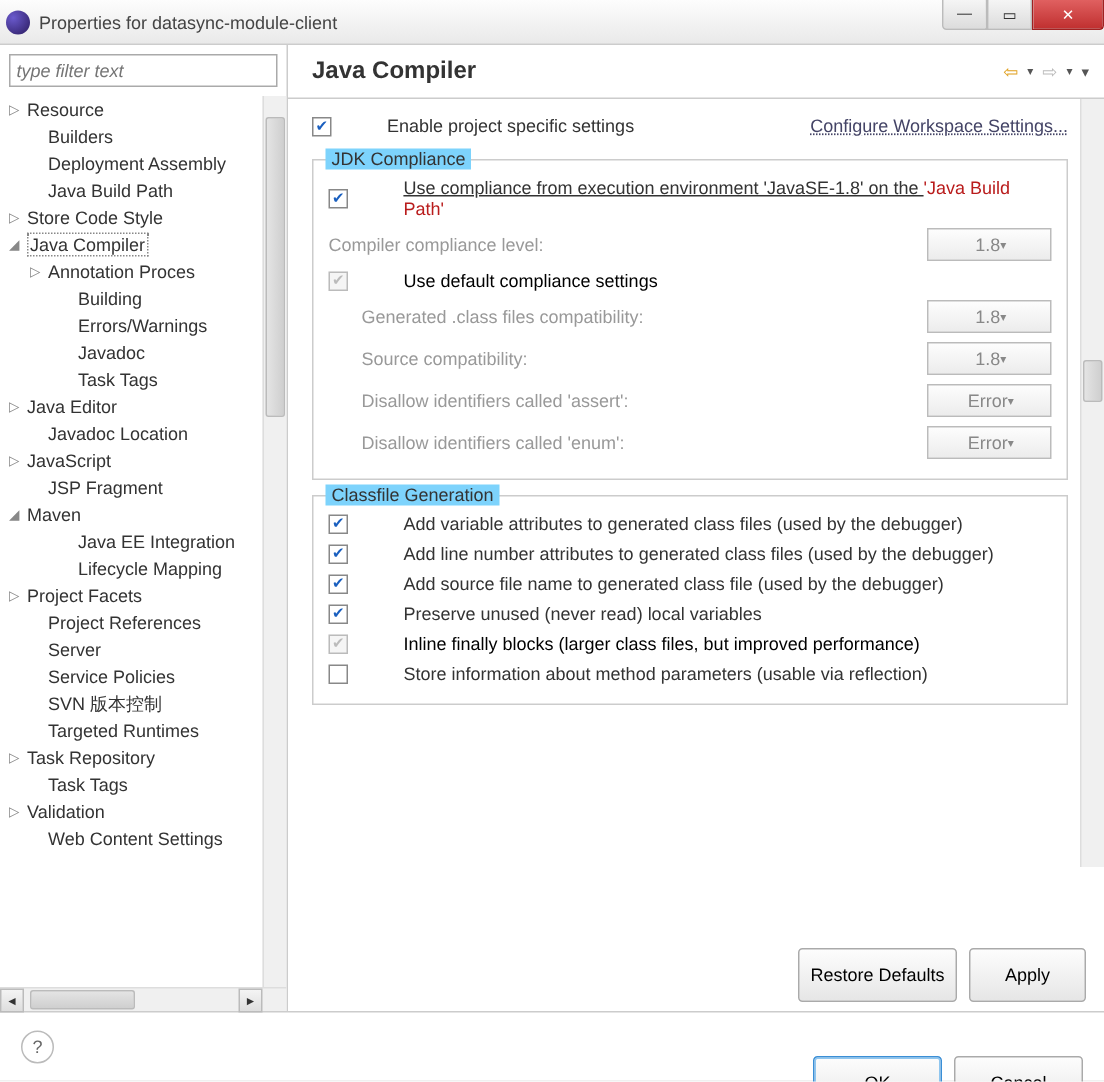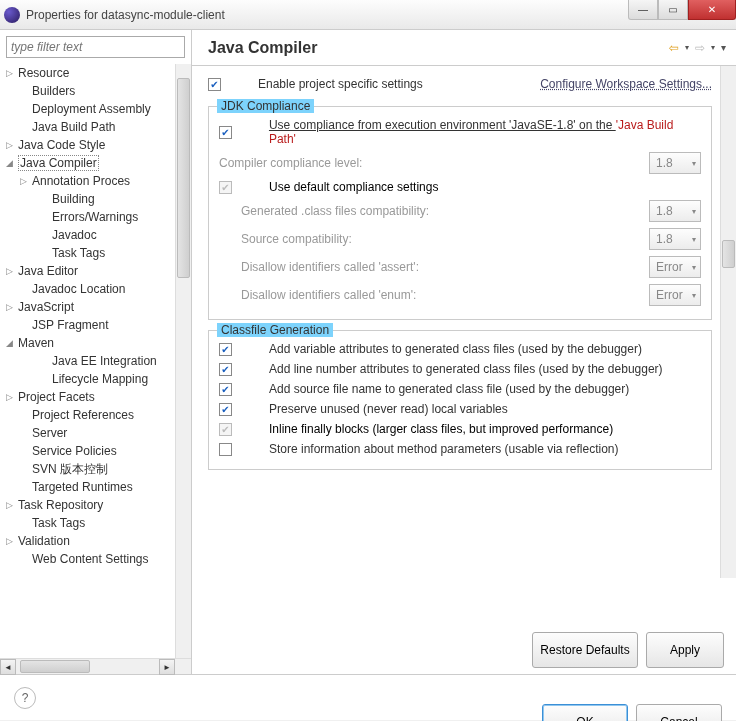--- a/index.html
+++ b/index.html
@@ -207,24 +207,24 @@
     justify-content: center;
     font-size: 10px;
     color: #1a5fbf;
     background: #fff;
   }
   .cb.chk::after { content: "✔"; }
   .cb.dis { border-color: #bbb; color: #bbb; background: #f5f5f5; }
   .cbrow { display: flex; align-items: center; padding: 3px 0; gap: 31px; }
   .cbrow.disabled { color: #000000; }
   .select {
-    width: 52px; height: 22px;
+    width: 83px; height: 22px;
     border: 1px solid #bbb;
     background: linear-gradient(#fdfdfd,#ececec);
-    display: flex; align-items: center; justify-content: space-between;
+    display: flex; align-items: center; justify-content: center;
     padding: 0 4px 0 6px;
     color: #888;
     font-size: 12px;
   }
   .select .dd { font-size: 8px; }
   .link { color: #b91c1c; }
   .btnrow {
     display: flex;
     justify-content: flex-end;
     gap: 8px;
@@ -293,21 +293,21 @@
           <div class="tree-item depth1">
             <span class="tw"></span>
             <span class="label">Deployment Assembly</span>
           </div>
           <div class="tree-item depth1">
             <span class="tw"></span>
             <span class="label">Java Build Path</span>
           </div>
           <div class="tree-item">
             <span class="tw">▷</span>
-            <span class="label">Java Code Style</span>
+            <span class="label">Store Code Style</span>
           </div>
           <div class="tree-item selected">
             <span class="tw">◢</span>
             <span class="label">Java Compiler</span>
           </div>
           <div class="tree-item depth1">
             <span class="tw">▷</span>
             <span class="label">Annotation Proces</span>
           </div>
           <div class="tree-item depth2">

